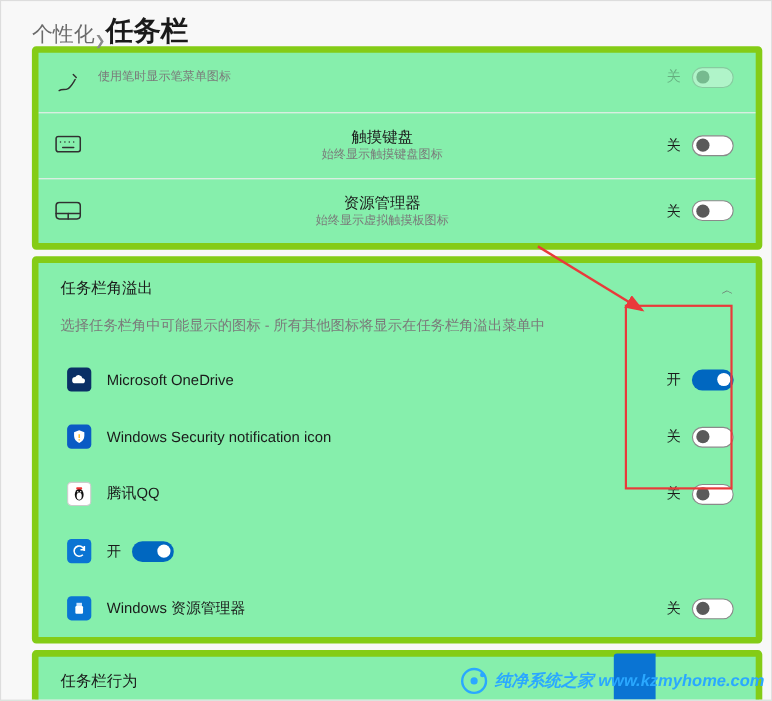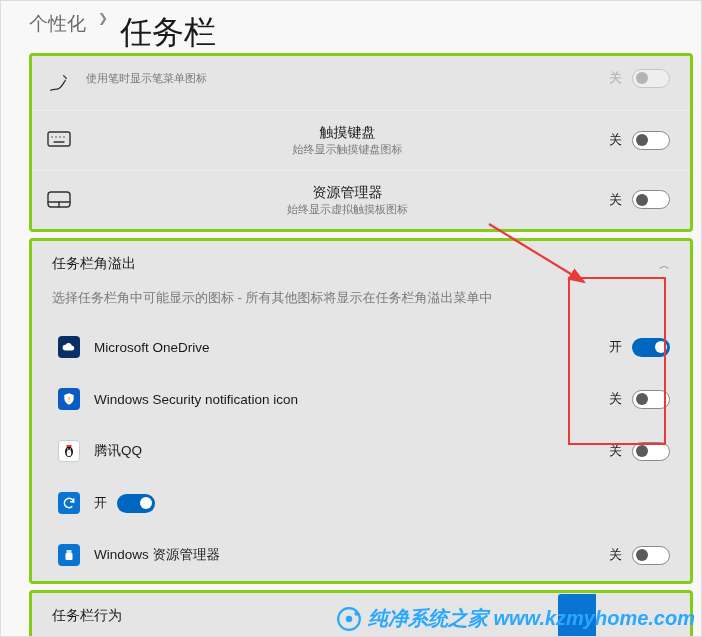--- a/index.html
+++ b/index.html
@@ -1,22 +1,22 @@
 <!DOCTYPE html>
 <html><head>
 <meta charset="utf-8">
 <style>
   *{box-sizing:border-box;margin:0;padding:0;font-family:"Microsoft YaHei","Segoe UI",sans-serif;}
   body{width:702px;height:637px;background:#f8f8f8;position:relative;overflow:hidden;border:1px solid #ddd;}
-  .breadcrumb{display:flex;align-items:flex-start;gap:12px;padding:10px 0 14px 28px;}
+  .breadcrumb{display:flex;align-items:flex-end;padding:10px 0 14px 28px;}
   .crumb-parent{font-size:19px;color:#6a6a6a;cursor:pointer;}
   .chevron{color:#8a8a8a;font-size:12px;}
-  .crumb-current{font-size:32px;font-weight:400;color:#1a1a1a;}
+  .crumb-current{font-size:25px;font-weight:700;color:#1a1a1a;}
   .content{padding:0 8px 10px 28px;}
-  .panel{background:#e5e5e5;border:3px solid #84cc16;border-radius:4px;margin-bottom:6px;overflow:hidden;}
+  .panel{background:#86efac;border:6px solid #84cc16;border-radius:4px;margin-bottom:6px;overflow:hidden;}
   .row{display:flex;align-items:center;padding:12px 20px 12px 54px;position:relative;min-height:54px;}
   .row + .row{border-top:1px solid #eee;text-align:center;}
   .row .icon-slot{position:absolute;left:14px;width:26px;height:26px;display:flex;align-items:center;justify-content:center;top:50%;transform:translateY(-50%);}
   .row .texts{flex:1;min-width:0;}
   .row .title{font-size:14px;color:#1a1a1a;line-height:1.3;}
   .row .desc{font-size:11px;color:#7a7a7a;line-height:1.4;margin-top:1px;}
   .ctrl{display:flex;align-items:center;gap:10px;}
   .state{font-size:13px;color:#1a1a1a;}
   .toggle{width:38px;height:19px;border-radius:10px;position:relative;cursor:pointer;}
   .toggle.on{background:#0067c0;}
@@ -28,21 +28,21 @@
   .section-head .head-texts{flex:1;}
   .section-head .h-title{font-size:14px;color:#1a1a1a;}
   .section-head .h-desc{font-size:13px;color:#7a7a7a;margin-top:16px;}
   .expand{color:#6a6a6a;font-size:11px;margin-top:3px;}
   .list-row{display:flex;align-items:center;padding:14px 20px 14px 62px;position:relative;min-height:52px;}
   .list-row + .list-row{}
   .list-row .app-icon{position:absolute;left:26px;width:22px;height:22px;display:flex;align-items:center;justify-content:center;border-radius:4px;top:50%;transform:translateY(-50%);font-size:12px;color:#fff;}
   .list-row .lname{font-size:13.5px;color:#1a1a1a;flex:1;}
   .hlbox{position:absolute;border:2px solid #e93a3a;pointer-events:none;z-index:5;}
   .arrow{position:absolute;z-index:6;pointer-events:none;}
-  .watermark{position:absolute;right:6px;bottom:4px;display:flex;align-items:center;gap:6px;font-size:20px;color:#2aa8ff;font-style:italic;font-weight:600;pointer-events:none;}
+  .watermark{position:absolute;right:6px;bottom:4px;display:flex;align-items:center;gap:6px;font-size:15px;color:#2aa8ff;font-style:italic;font-weight:600;pointer-events:none;}
   .watermark svg{width:26px;height:26px;}
   .bluebar{position:absolute;right:105px;bottom:0;width:38px;height:42px;background:#0a74d3;border-top-left-radius:3px;}
   
   .pen-stroke{stroke:#303030;stroke-width:1.4;fill:none;stroke-linecap:round;}
   .kb-rect{stroke:#303030;stroke-width:1.4;fill:none;rx:2;}
   .tp-rect{stroke:#303030;stroke-width:1.4;fill:none;rx:3;}
 </style>
 </head>
 <body>
 

